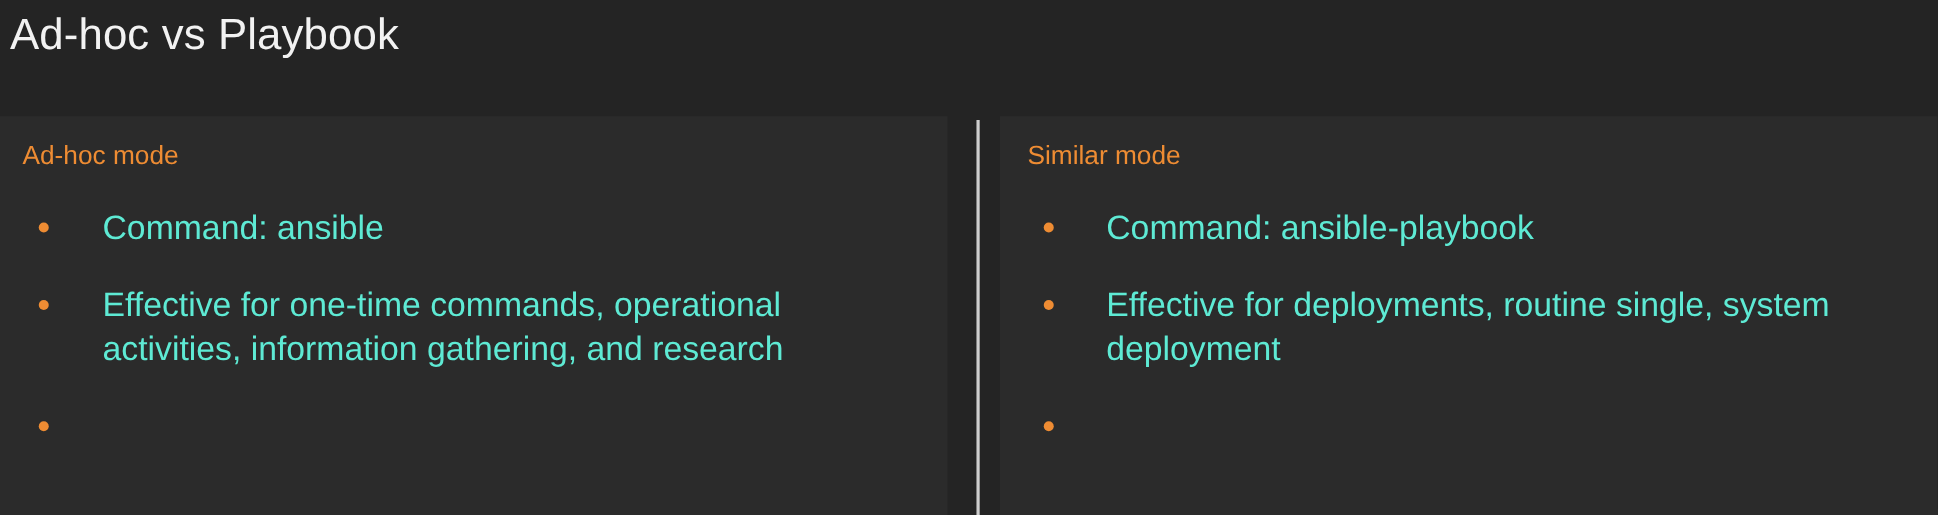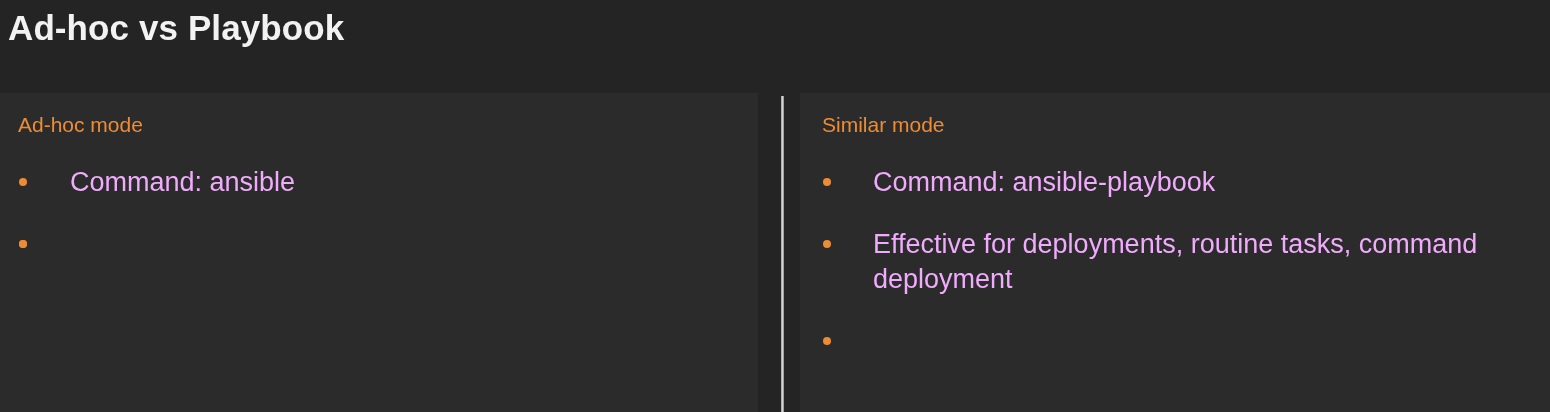--- a/index.html
+++ b/index.html
@@ -22,21 +22,21 @@
     background: #242424;
   }
 
   
   #slide-title {
     position: absolute;
     left: 8px;
     top: 6px;
     font-size: 35px;
     line-height: 44px;
-    font-weight: 700;
+    font-weight: 400;
     color: #F2F2F2;
     letter-spacing: 0.1px;
     white-space: nowrap;
   }
 
   
   .panel {
     position: absolute;
     top: 93px;
     height: 319px;
@@ -81,25 +81,25 @@
     top: 72px;
     left: 0;
     right: 0;
     margin: 0;
     padding: 0;
     list-style: none;
   }
 
   .bullet-item {
     position: relative;
-    margin: 0 0 27px 0;
+    margin: 0 0 27px 12px;
     padding: 0 0 0 70px;
     font-size: 27px;
     line-height: 35px;
-    color: #f0abfc;
+    color: #5eead4;
     font-weight: 400;
   }
   #panel-left .bullet-item { padding-left: 70px; padding-right: 48px; }
   #panel-right .bullet-item { padding-left: 73px; padding-right: 20px; }
 
   .bullet-dot {
     position: absolute;
     left: 19px;
     top: 13px;
     width: 8px;
@@ -122,39 +122,40 @@
 
   <div class="panel" id="panel-left">
     <div class="panel-heading">Ad-hoc mode</div>
     <ul class="bullet-list">
       <li class="bullet-item">
         <span class="bullet-dot"></span>
         <span class="bullet-text">Command: ansible</span>
       </li>
       <li class="bullet-item">
         <span class="bullet-dot"></span>
+        <span class="bullet-text">Effective for one-time commands, operational activities, information gathering, and research</span>
       </li>
       <li class="bullet-item">
         <span class="bullet-dot"></span>
       </li>
     </ul>
   </div>
 
   <div id="panel-divider"></div>
 
   <div class="panel" id="panel-right">
     <div class="panel-heading">Similar mode</div>
     <ul class="bullet-list">
       <li class="bullet-item">
         <span class="bullet-dot"></span>
         <span class="bullet-text">Command: ansible-playbook</span>
       </li>
       <li class="bullet-item">
         <span class="bullet-dot"></span>
-        <span class="bullet-text">Effective for deployments, routine tasks, command deployment</span>
+        <span class="bullet-text">Effective for deployments, routine single, system deployment</span>
       </li>
       <li class="bullet-item">
         <span class="bullet-dot"></span>
       </li>
     </ul>
   </div>
 
 </div>
 
 </body></html>

